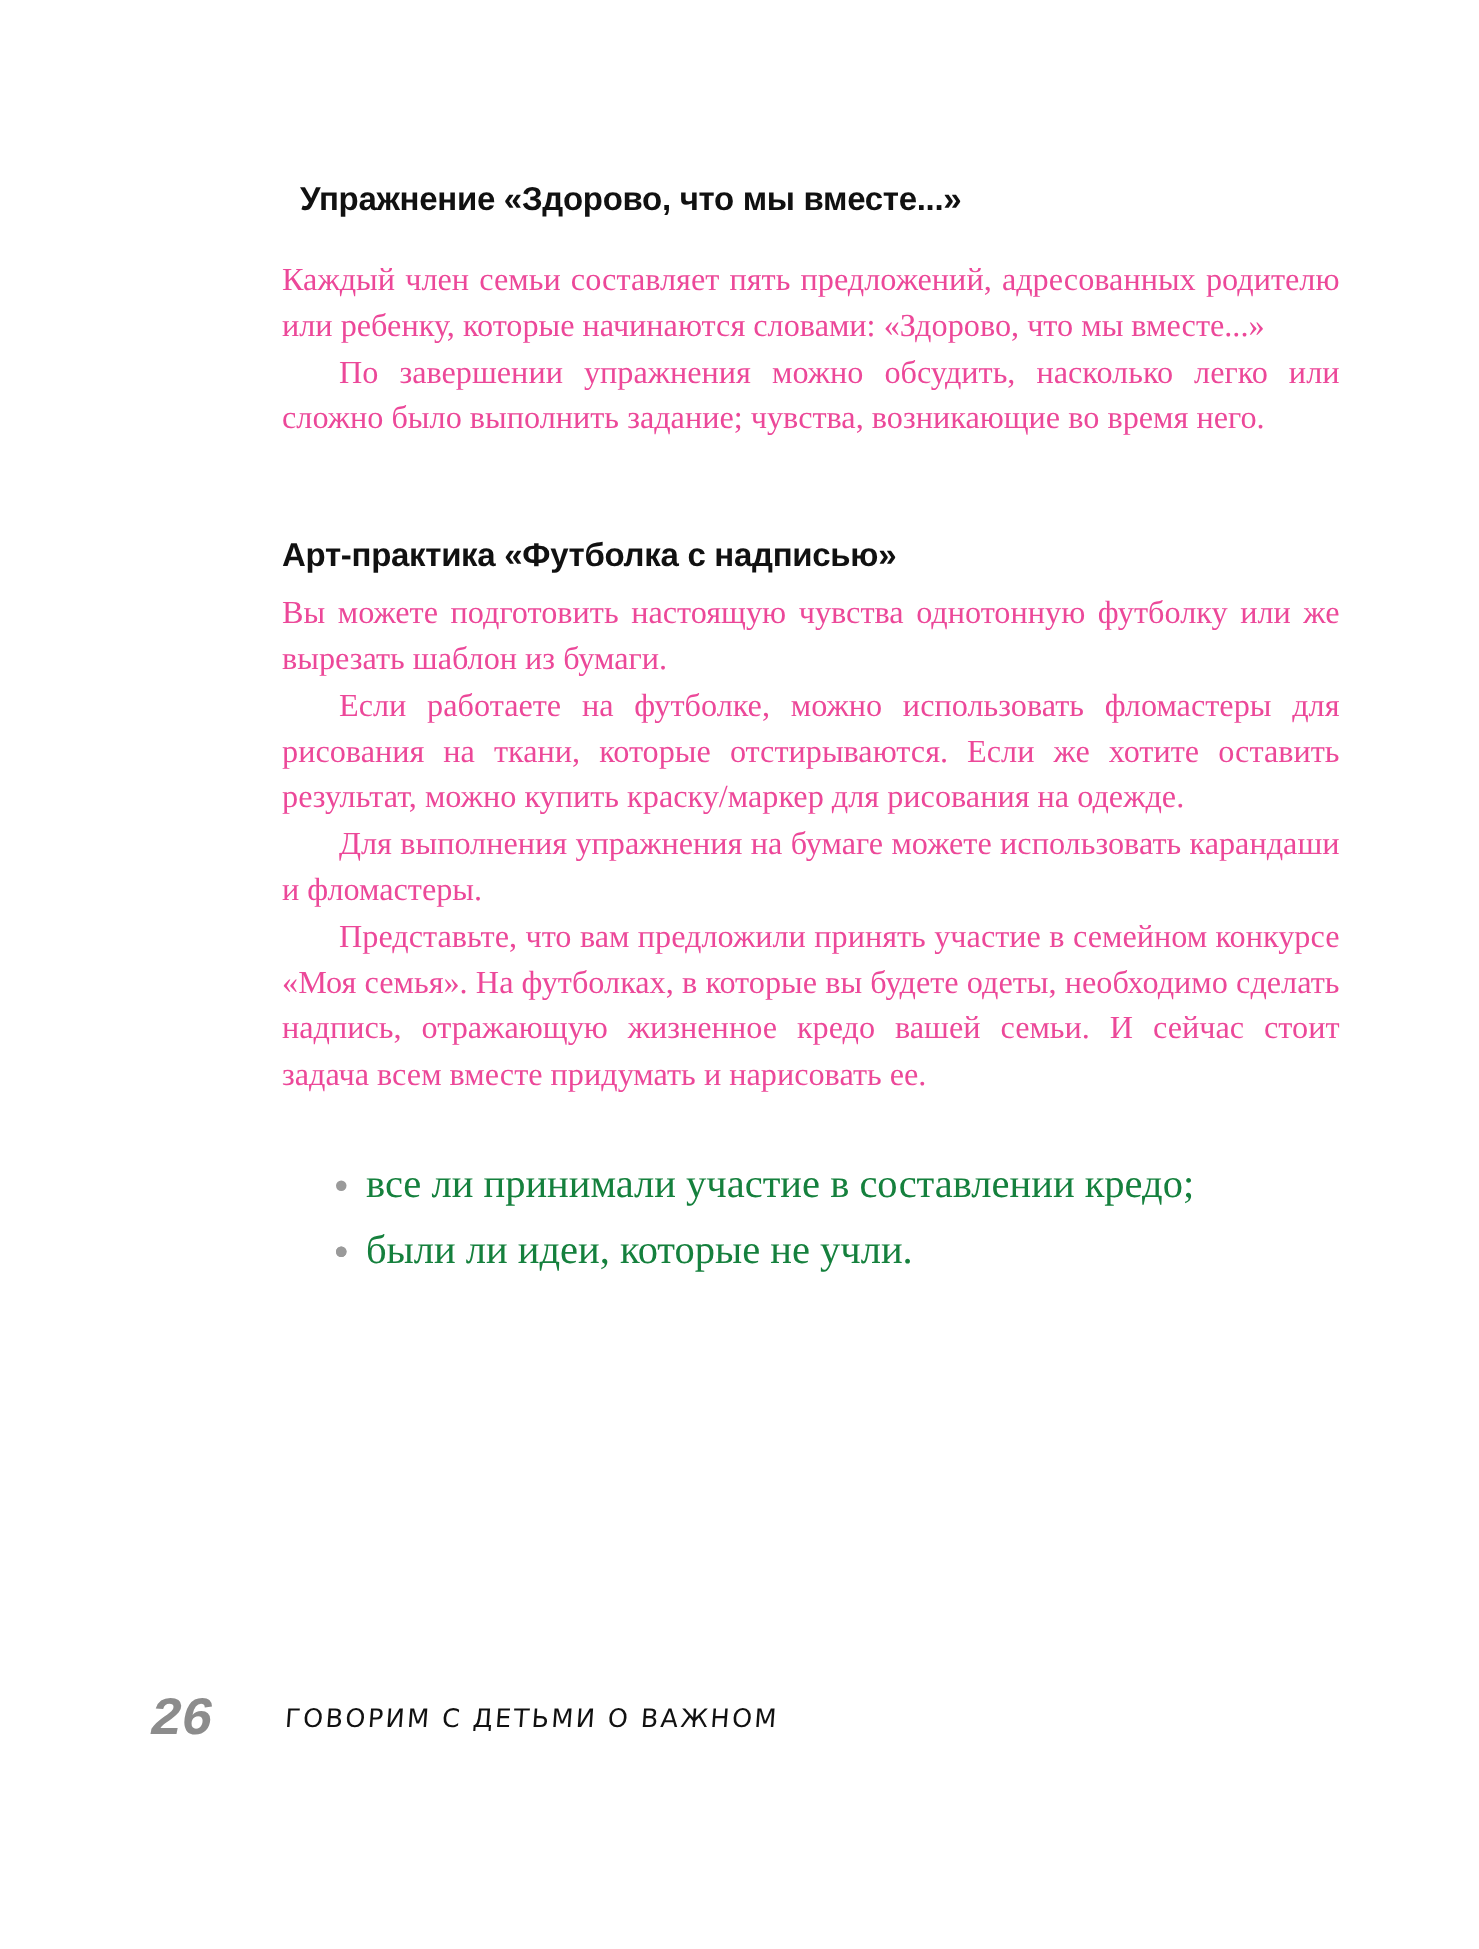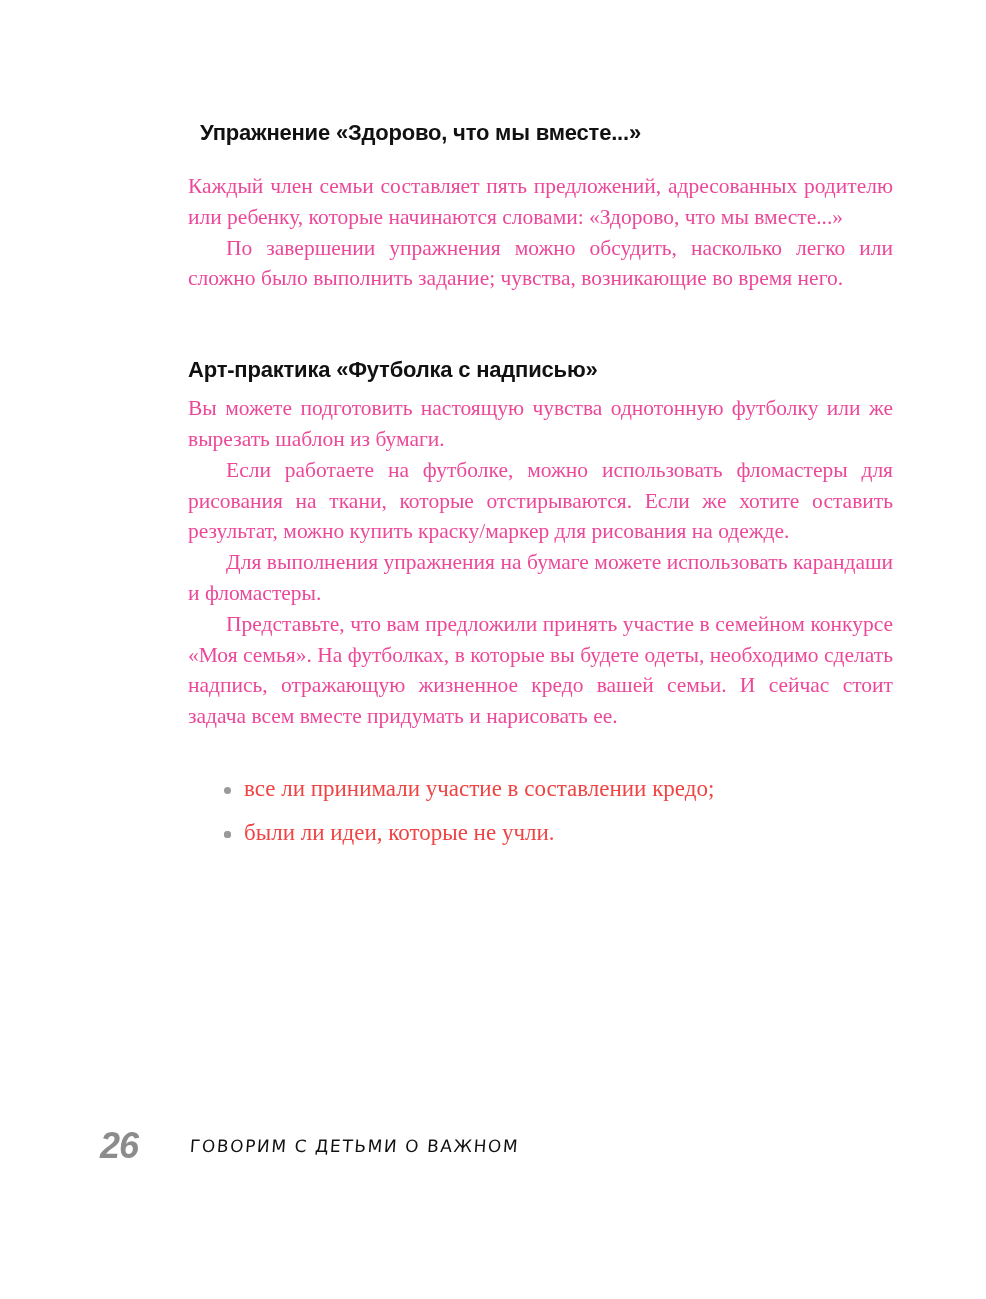--- a/index.html
+++ b/index.html
@@ -43,46 +43,46 @@
   .indent { text-indent: 38px; }
   .gap-section { height: 61px; }
   .gap-para { height: 30px; }
   .list {
     list-style: none;
     margin: 12px 0 0 0;
     padding: 0;
   }
   .list li {
     font-family: "Liberation Serif", "DejaVu Serif", serif;
-    font-size: 23px;
+    font-size: 27px;
     line-height: 30.8px;
     margin: 0 0 13.5px 0;
     padding-left: 56px;
     position: relative;
-    color: #ef4444;
+    color: #15803d;
   }
   .bullet {
     position: absolute;
     left: 36px;
     top: 13px;
     width: 7px;
     height: 7px;
     border-radius: 50%;
     background: #9a9a9a;
   }
   .footer {
     position: absolute;
     left: 100px;
     top: 1124px;
     height: 44px;
     display: flex;
     align-items: center;
   }
   .page-number {
-    font-family: Liberation Sans, sans-serif;
+    font-family: Liberation Mono, monospace;
     font-weight: bold;
     font-style: italic;
     font-size: 36px;
     color: #8c8c8c;
     letter-spacing: -1px;
     width: 90px;
   }
   .running-title {
     font-family: "DejaVu Sans", sans-serif;
     font-size: 17px;

